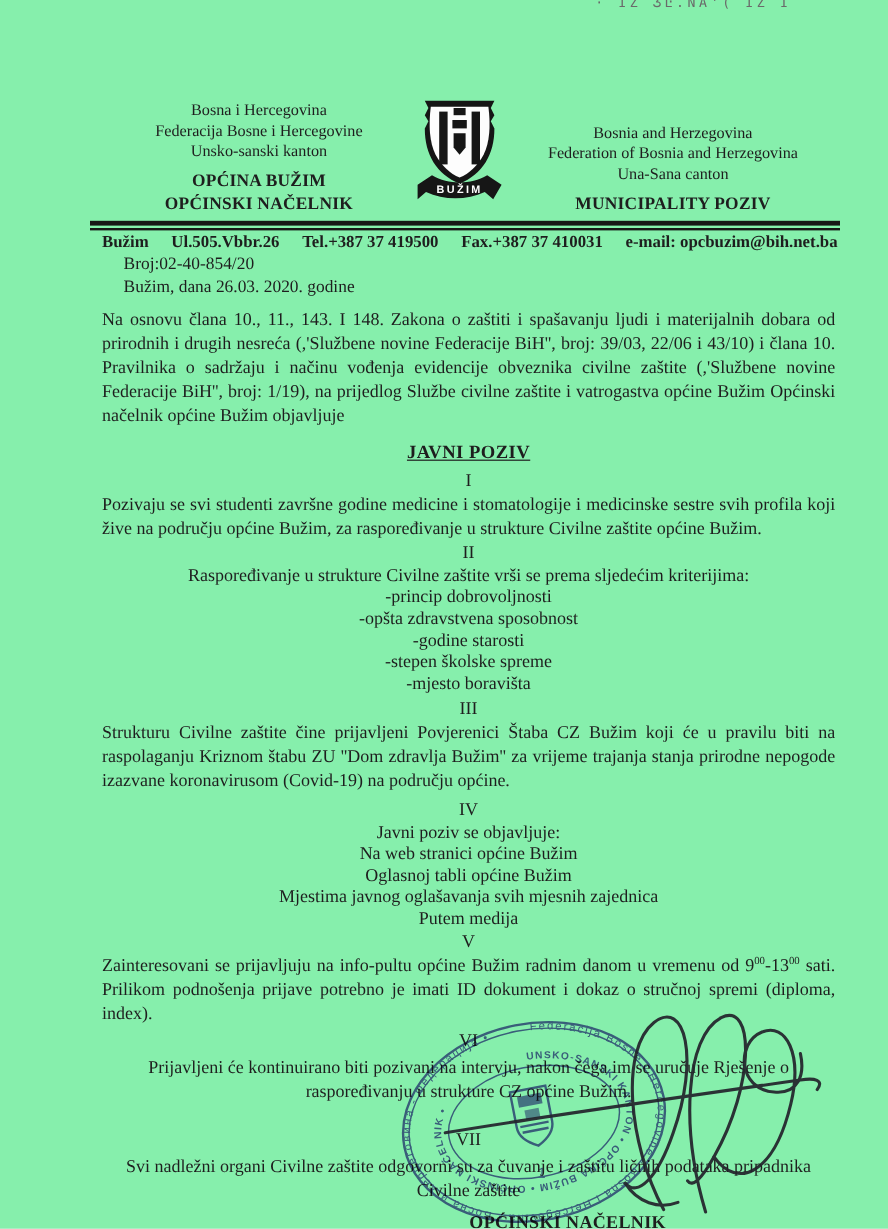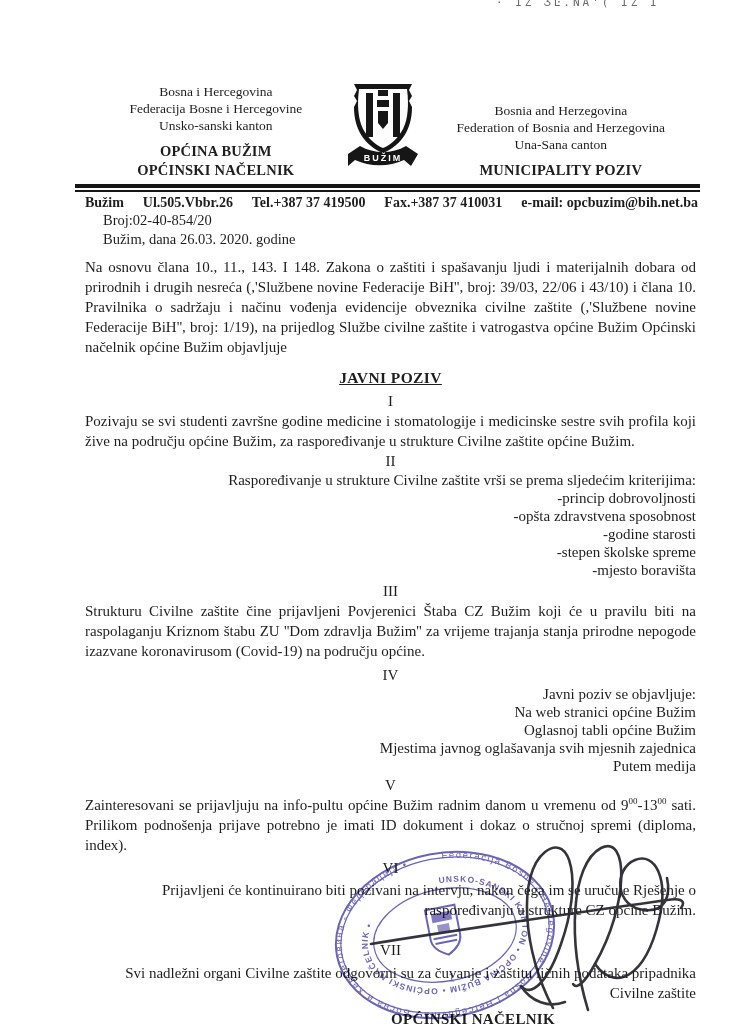--- a/index.html
+++ b/index.html
@@ -1,18 +1,18 @@
 <!DOCTYPE html>
 <html><head>
 <meta charset="utf-8">
 <style>
   html,body{margin:0;padding:0;background:#e8e8e8;}
   .page{
     position:relative; width:740px; height:1024px; margin:0 auto;
-    background:#ffffff; overflow:hidden;
+    background:#86efac; overflow:hidden;
     font-family:"Liberation Serif","DejaVu Serif",serif;
     color:#1e1e1e;
   }
   .artifact{
     position:absolute; top:-4px; right:14px; width:230px;
     font-family:"DejaVu Sans Mono",monospace; font-size:11px; color:#6a6a6a;
     letter-spacing:3px; white-space:nowrap; overflow:hidden;
     filter:blur(.4px);
   }
   
@@ -28,21 +28,21 @@
   
   .rule{ margin:4px 40px 0 75px; height:2px;
     border-top:4px solid #161616; border-bottom:2px solid #161616; }
   
   .contact{ display:flex; justify-content:space-between;
     margin:2px 42px 0 85px; font-size:14px; line-height:17px; font-weight:bold; }
   .meta{ margin-left:103px; font-size:14.5px; line-height:19px; }
   
   .doc-body{ margin:6px 44px 0 85px; font-size:15px; }
   .para{ text-align:justify; line-height:20px; margin:0; }
-  .para-left{ text-align:right; line-height:20px; margin:0; }
+  .para-left{ text-align:center; line-height:20px; margin:0; }
   .doc-title{ text-align:center; font-weight:bold; font-size:15.5px;
     letter-spacing:.4px; margin-top:12px;text-decoration:underline; }
   .numeral{ text-align:center; font-size:15px; line-height:17px; margin:2px 0 1px 0; }
   .listline{ line-height:18px; }
   .sup{ vertical-align:super; font-size:9px; line-height:0; }
   
   .sig-block{ position:relative; margin-top:8px; text-align:center;
     padding-left:165px; }
   .sig-title{ font-size:15px; font-weight:bold; letter-spacing:.3px; }
   .sig-name{ font-size:14.5px; margin-top:8px; }

